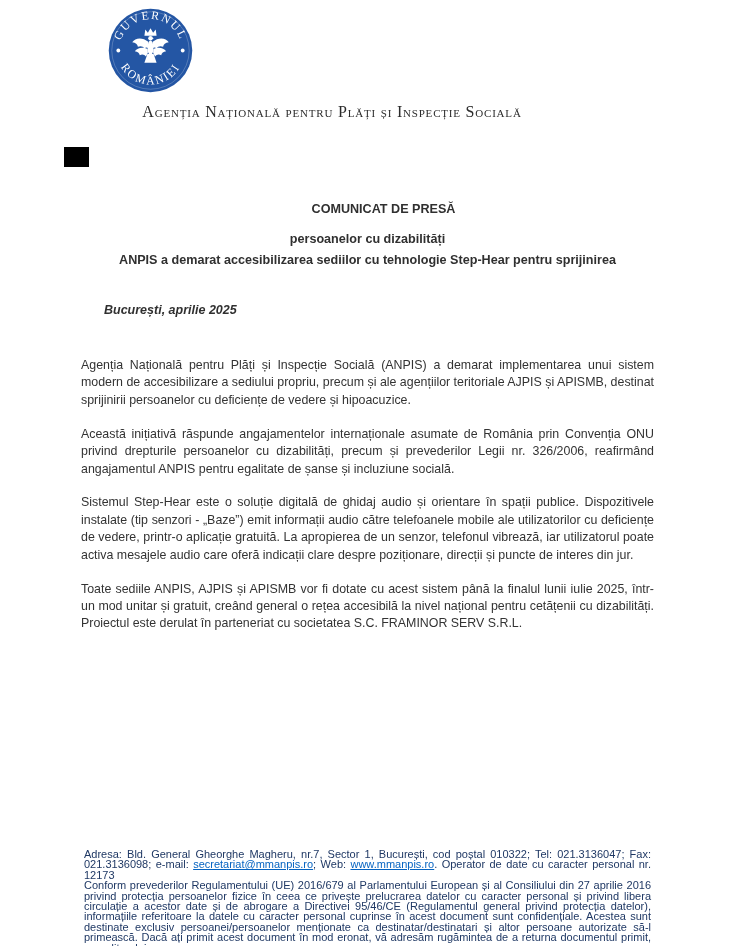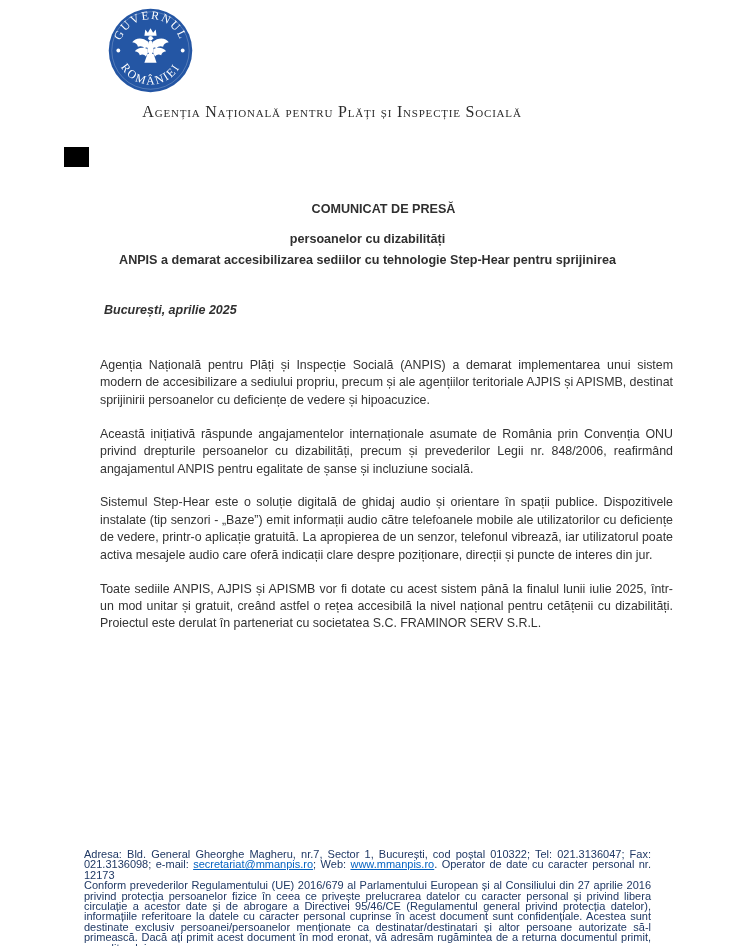--- a/index.html
+++ b/index.html
@@ -28,21 +28,21 @@
   }
   .doc-title {
     position:absolute; left:85px; top:229px; width:565px; text-align:center;
     font-weight:bold; font-size:12.6px; line-height:21px;
   }
   .dateline {
     position:absolute; left:84px; top:303px;
     font-weight:bold; font-style:italic; font-size:12.5px;margin-left:20px;
   }
   
-  .body-text { position:absolute; left:100px; top:357px; width:573px; }
+  .body-text { position:absolute; left:81px; top:357px; width:573px; }
   .body-text p {
     margin:0 0 16.5px 0; font-size:12.4px; line-height:17.4px;
     text-align:justify; color:#333333;
   }
   
   .doc-footer {
     position:absolute; left:84px; top:849px; width:567px;
     font-size:11px; line-height:10.4px; color:#1F3864; text-align:justify;
   }
   .doc-footer p { margin:0; }
@@ -88,23 +88,23 @@
 
   <div class="press-title">COMUNICAT DE PRESĂ</div>
   <div class="doc-title">
     <div>persoanelor cu dizabilități</div>
     <div>ANPIS a demarat accesibilizarea sediilor cu tehnologie Step-Hear pentru sprijinirea</div>
   </div>
   <div class="dateline">București, aprilie 2025</div>
 
   <div class="body-text">
     <p>Agenția Națională pentru Plăți și Inspecție Socială (ANPIS) a demarat implementarea unui sistem modern de accesibilizare a sediului propriu, precum și ale agențiilor teritoriale AJPIS și APISMB, destinat sprijinirii persoanelor cu deficiențe de vedere și hipoacuzice.</p>
-    <p>Această inițiativă răspunde angajamentelor internaționale asumate de România prin Convenția ONU privind drepturile persoanelor cu dizabilități, precum și prevederilor Legii nr. 848/2006, reafirmând angajamentul ANPIS pentru egalitate de șanse și incluziune socială.</p>
+    <p>Această inițiativă răspunde angajamentelor internaționale asumate de România prin Convenția ONU privind drepturile persoanelor cu dizabilități, precum și prevederilor Legii nr. 326/2006, reafirmând angajamentul ANPIS pentru egalitate de șanse și incluziune socială.</p>
     <p>Sistemul Step-Hear este o soluție digitală de ghidaj audio și orientare în spații publice. Dispozitivele instalate (tip senzori - „Baze”) emit informații audio către telefoanele mobile ale utilizatorilor cu deficiențe de vedere, printr-o aplicație gratuită. La apropierea de un senzor, telefonul vibrează, iar utilizatorul poate activa mesajele audio care oferă indicații clare despre poziționare, direcții și puncte de interes din jur.</p>
-    <p>Toate sediile ANPIS, AJPIS și APISMB vor fi dotate cu acest sistem până la finalul lunii iulie 2025, într-un mod unitar și gratuit, creând astfel o rețea accesibilă la nivel național pentru cetățenii cu dizabilități. Proiectul este derulat în parteneriat cu societatea S.C. FRAMINOR SERV S.R.L.</p>
+    <p>Toate sediile ANPIS, AJPIS și APISMB vor fi dotate cu acest sistem până la finalul lunii iulie 2025, într-un mod unitar și gratuit, creând general o rețea accesibilă la nivel național pentru cetățenii cu dizabilități. Proiectul este derulat în parteneriat cu societatea S.C. FRAMINOR SERV S.R.L.</p>
   </div>
 
   <div class="doc-footer">
     <p><span>Adresa: Bld. General Gheorghe Magheru, nr.7, Sector 1, București, cod poștal 010322; Tel: 021.3136047; Fax: 021.3136098; e-mail: </span><a>secretariat@mmanpis.ro</a><span>; Web: </span><a>www.mmanpis.ro</a><span>. Operator de date cu caracter personal nr. 12173</span></p>
     <p>Conform prevederilor Regulamentului (UE) 2016/679 al Parlamentului European și al Consiliului din 27 aprilie 2016 privind protecția persoanelor fizice în ceea ce privește prelucrarea datelor cu caracter personal și privind libera circulație a acestor date și de abrogare a Directivei 95/46/CE (Regulamentul general privind protecția datelor), informațiile referitoare la datele cu caracter personal cuprinse în acest document sunt confidențiale. Acestea sunt destinate exclusiv persoanei/persoanelor menționate ca destinatar/destinatari și altor persoane autorizate să-l primească. Dacă ați primit acest document în mod eronat, vă adresăm rugămintea de a returna documentul primit, expeditorului.</p>
   </div>
 
 </div>
 
 </body></html>

